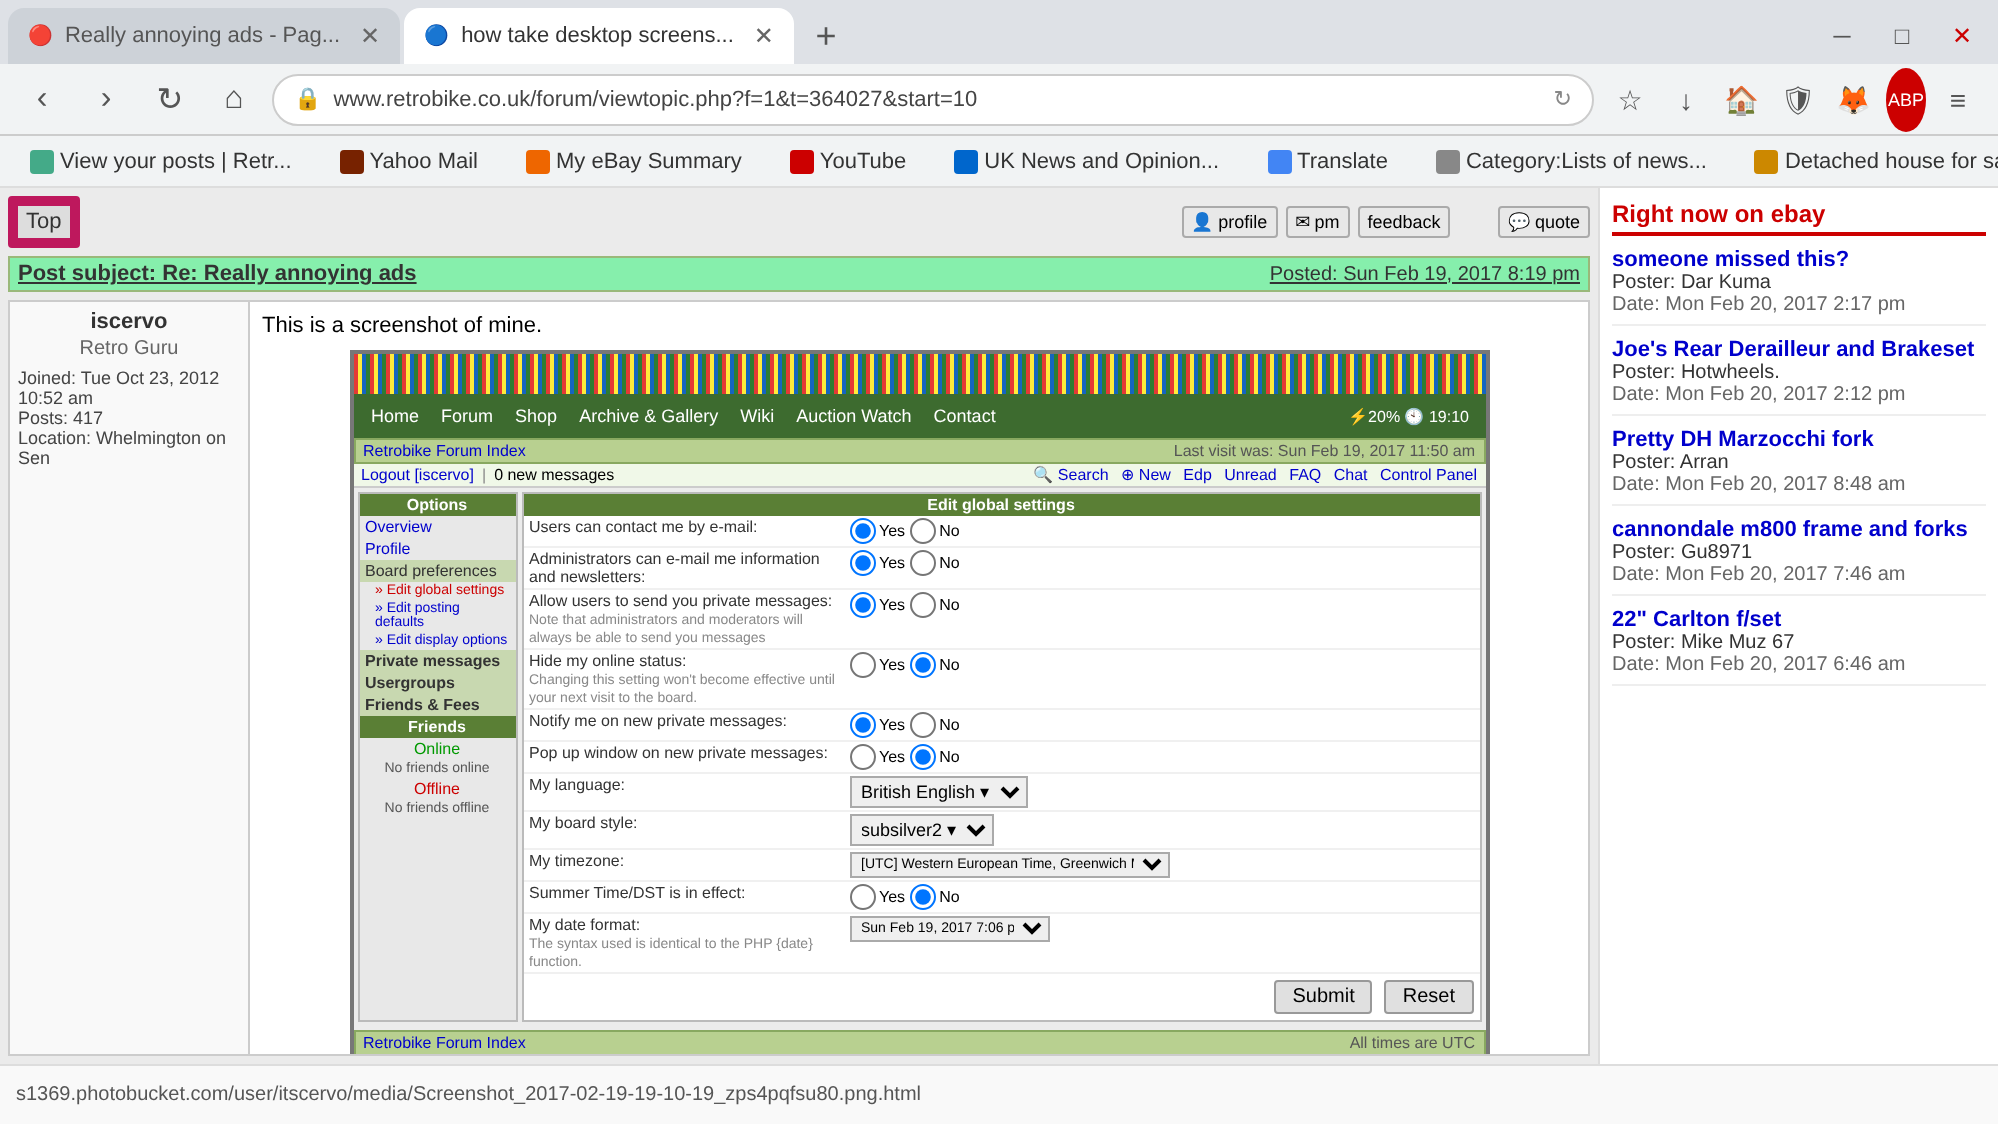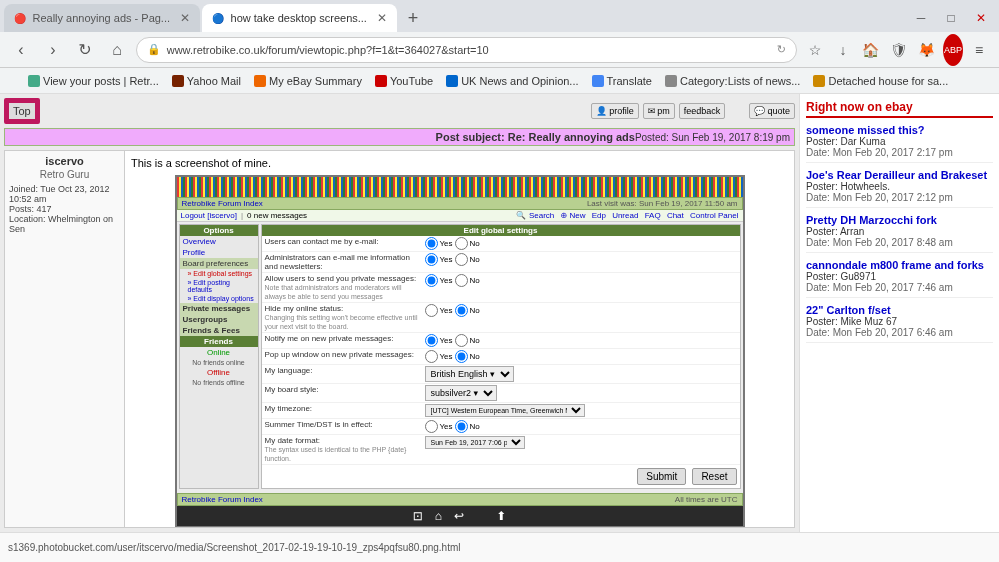--- a/index.html
+++ b/index.html
@@ -13,25 +13,25 @@
     .win-btn { width: 28px; height: 28px; display: flex; align-items: center; justify-content: center; font-size: 12px; color: #555; cursor: pointer; }
 
     .address-bar-row { display: flex; align-items: center; background: #f1f3f4; height: 36px; padding: 0 8px; gap: 6px; border-bottom: 1px solid #ccc; }
     .nav-btn { width: 26px; height: 26px; display: flex; align-items: center; justify-content: center; color: #555; font-size: 16px; cursor: pointer; border-radius: 50%; }
     .address-box { flex: 1; height: 26px; background: #fff; border: 1px solid #ccc; border-radius: 13px; display: flex; align-items: center; padding: 0 10px; font-size: 11px; color: #1a0dab; gap: 6px; }
     .address-text { font-size: 11px; color: #444; }
     .toolbar-icons { display: flex; gap: 4px; align-items: center; }
     .toolbar-icon { width: 24px; height: 24px; display: flex; align-items: center; justify-content: center; font-size: 14px; color: #555; cursor: pointer; border-radius: 4px; }
 
     
-    .bookmarks-bar { background: #f1f3f4; height: 26px; display: flex; align-items: center; padding: 0 24px; gap: 5px; border-bottom: 1px solid #ddd; font-size: 11px; color: #333; overflow: hidden; }
+    .bookmarks-bar { background: #f1f3f4; height: 26px; display: flex; align-items: center; padding: 0 11px; gap: 16px; border-bottom: 1px solid #ddd; font-size: 11px; color: #333; overflow: hidden; }
     .bookmark-item { display: flex; align-items: center; gap: 3px; white-space: nowrap; cursor: pointer; color: #333; padding: 2px 4px; border-radius: 3px; }
     .bm-favicon { width: 12px; height: 12px; background: #888; border-radius: 2px; display: inline-block; }
     .form-btn { font-size: 10px; padding: 2px 8px; cursor: pointer; background: #e0e0e0; border: 1px solid #999; border-radius: 2px; }
-    .post-subject { font-size: 11px; font-weight: bold; color: #333; padding: 2px 4px; background: #f0abfc; border: 1px solid #9ab87a; display: flex; justify-content: flex-end; align-items: center; }
+    .post-subject { font-size: 11px; font-weight: bold; color: #333; padding: 2px 4px; background: #86efac; border: 1px solid #9ab87a; display: flex; justify-content: space-between; align-items: center; text-decoration: underline; }
 
     
     .user-panel { width: 120px; border-right: 1px solid #ccc; padding: 4px; font-size: 10px; background: #f9f9f9; }
     .profile-btn { border: 1px solid #aaa; background: #e8e8e8; padding: 2px 4px; font-size: 9px; cursor: pointer; border-radius: 2px; display: flex; align-items: center; gap: 2px; }
 
     
     .right-panel { width: 200px; background: #fff; border-left: 1px solid #ddd; padding: 6px; overflow: hidden; }
     .right-panel-title { font-size: 12px; font-weight: bold; color: #cc0000; border-bottom: 2px solid #cc0000; padding-bottom: 2px; margin-bottom: 6px; }
     .ebay-item { margin-bottom: 6px; border-bottom: 1px solid #eee; padding-bottom: 4px; }
     .ebay-item-title { color: #0000cc; font-size: 11px; cursor: pointer; font-weight: bold; }
@@ -180,20 +180,30 @@
           <div>Posts: 417</div>
           <div>Location: Whelmington on Sen</div>
         </div>
       </div>
 
       <div style="flex:1;padding:6px;font-size:11px;overflow:hidden;">
         <div style="margin-bottom:6px;">This is a screenshot of mine.</div>
 
         <div class="inner-screenshot">
           <div class="retrobike-header"></div>
+          <div class="rb-nav-bar">
+            <span style="color:#fff;font-size:9px;padding:1px 5px;cursor:pointer;">Home</span>
+            <span style="color:#fff;font-size:9px;padding:1px 5px;cursor:pointer;">Forum</span>
+            <span style="color:#fff;font-size:9px;padding:1px 5px;cursor:pointer;">Shop</span>
+            <span style="color:#fff;font-size:9px;padding:1px 5px;cursor:pointer;">Archive &amp; Gallery</span>
+            <span style="color:#fff;font-size:9px;padding:1px 5px;cursor:pointer;">Wiki</span>
+            <span style="color:#fff;font-size:9px;padding:1px 5px;cursor:pointer;">Auction Watch</span>
+            <span style="color:#fff;font-size:9px;padding:1px 5px;cursor:pointer;">Contact</span>
+            <span style="margin-left:auto;color:#fff;font-size:8px;padding-right:4px;">⚡20% 🕙 19:10</span>
+          </div>
           <div class="rb-breadcrumb">
             <span style="color:#00c;font-size:8px;cursor:pointer;">Retrobike Forum Index</span>
             <span style="font-size:8px;color:#555;">Last visit was: Sun Feb 19, 2017 11:50 am</span>
           </div>
           <div class="rb-login-bar">
             <a style="font-size:8px;color:#00c;">Logout [iscervo]</a>
             <span style="font-size:8px;color:#888;">|</span>
             <span style="font-size:8px;">0 new messages</span>
             <span style="margin-left:auto;font-size:8px;">
               <a style="color:#00c;">🔍 Search</a>

